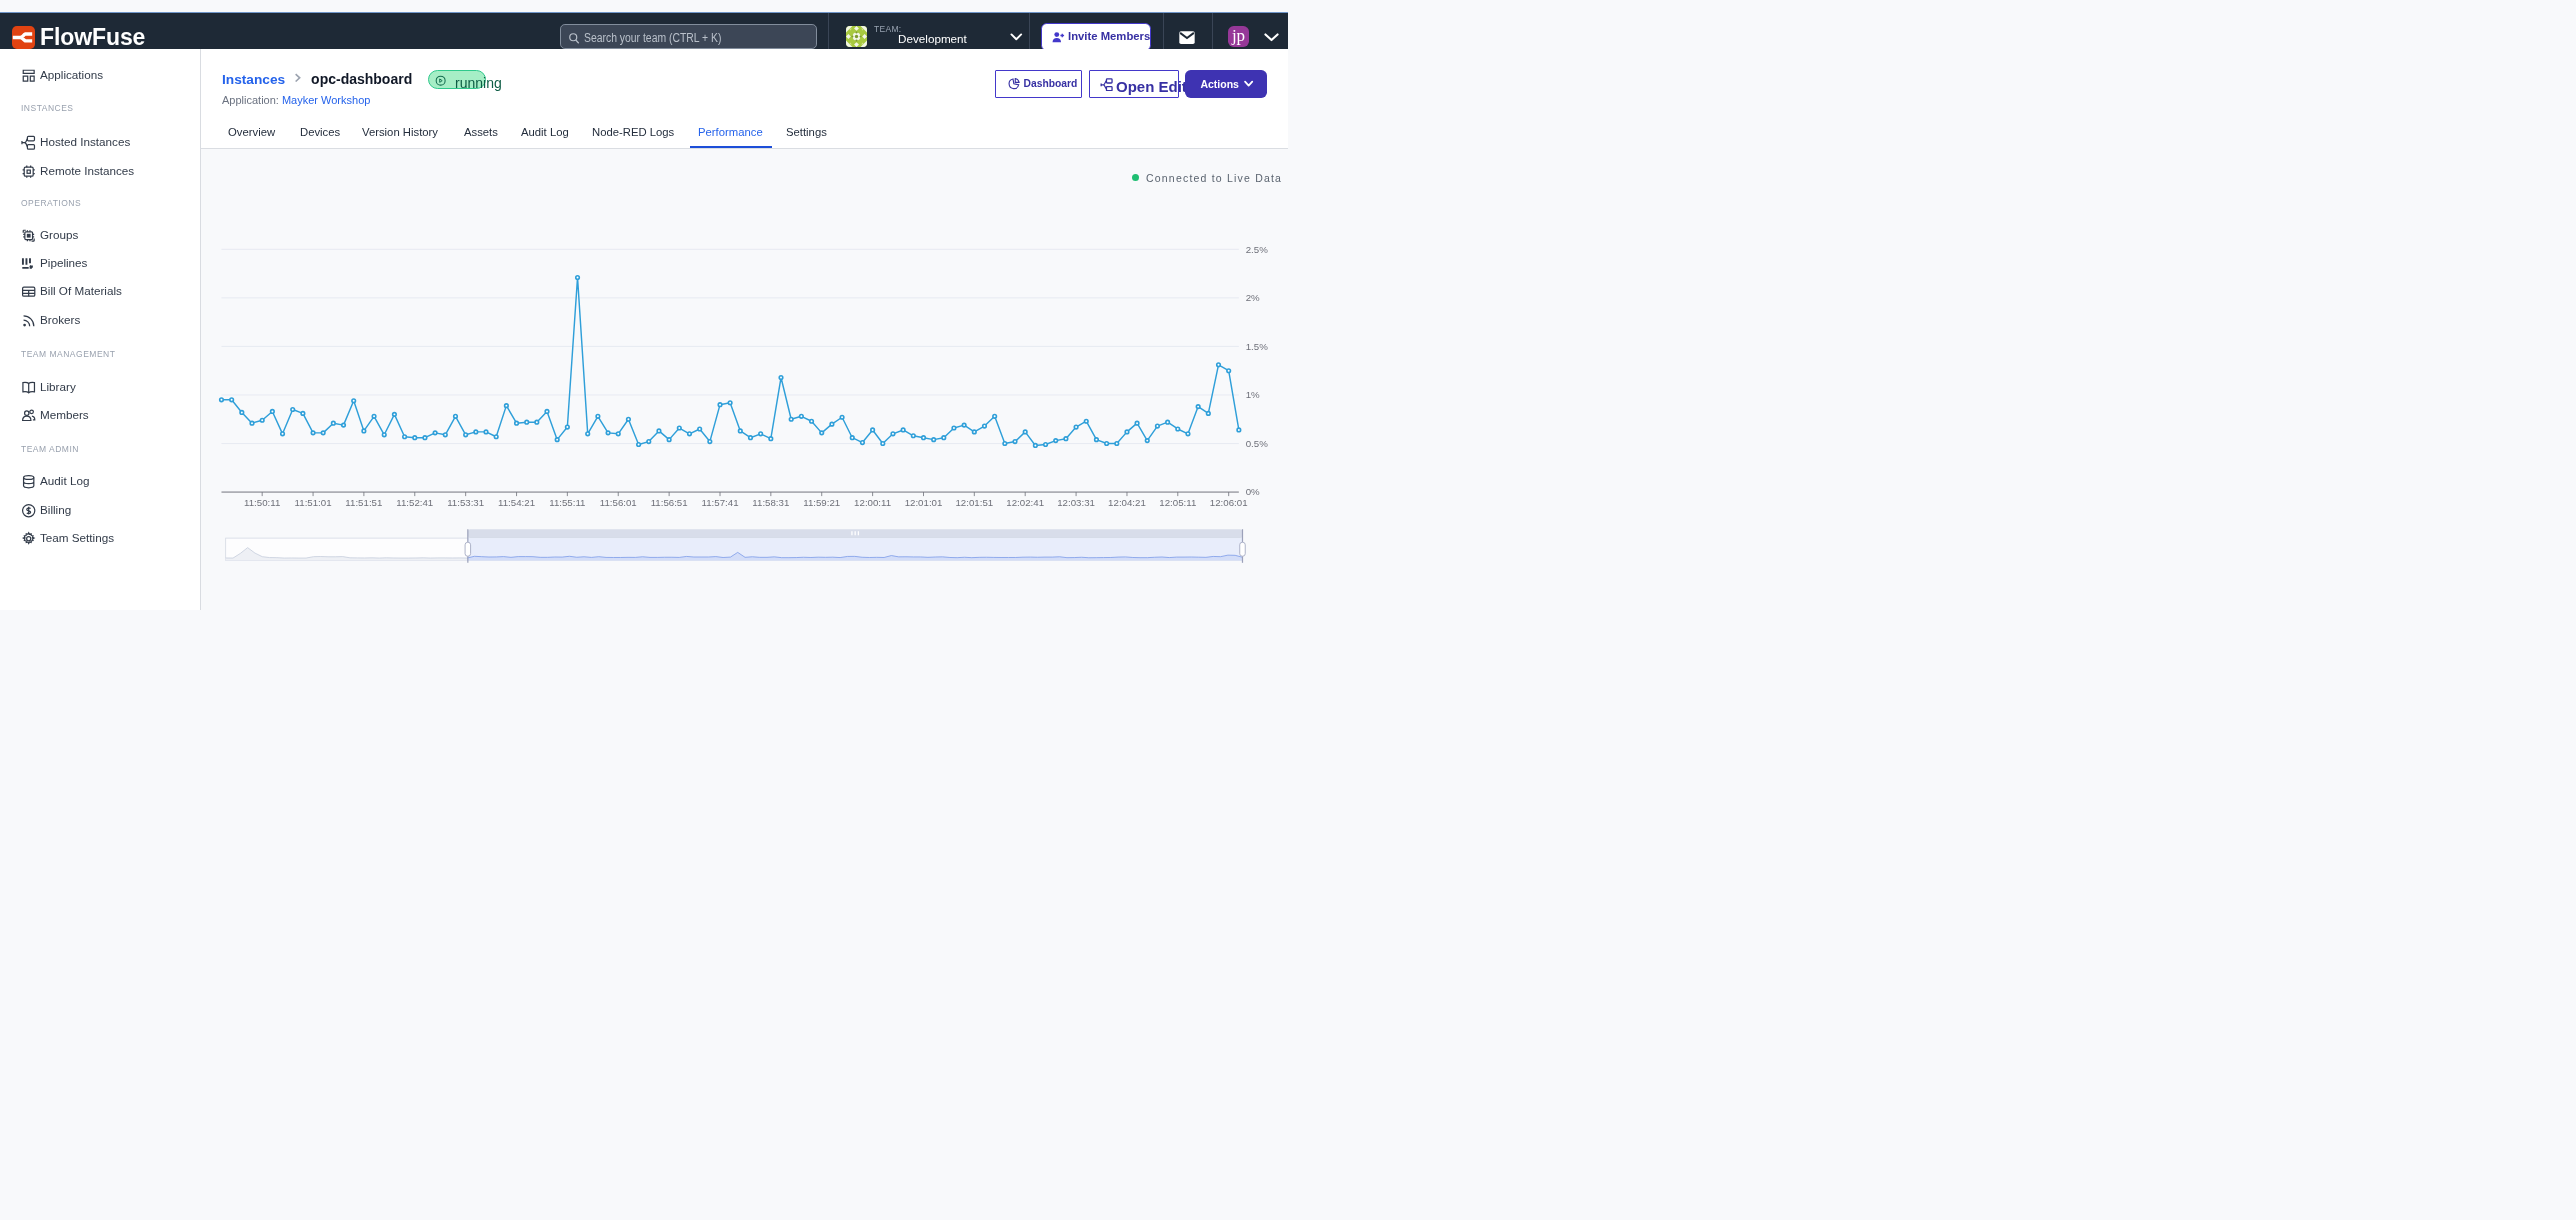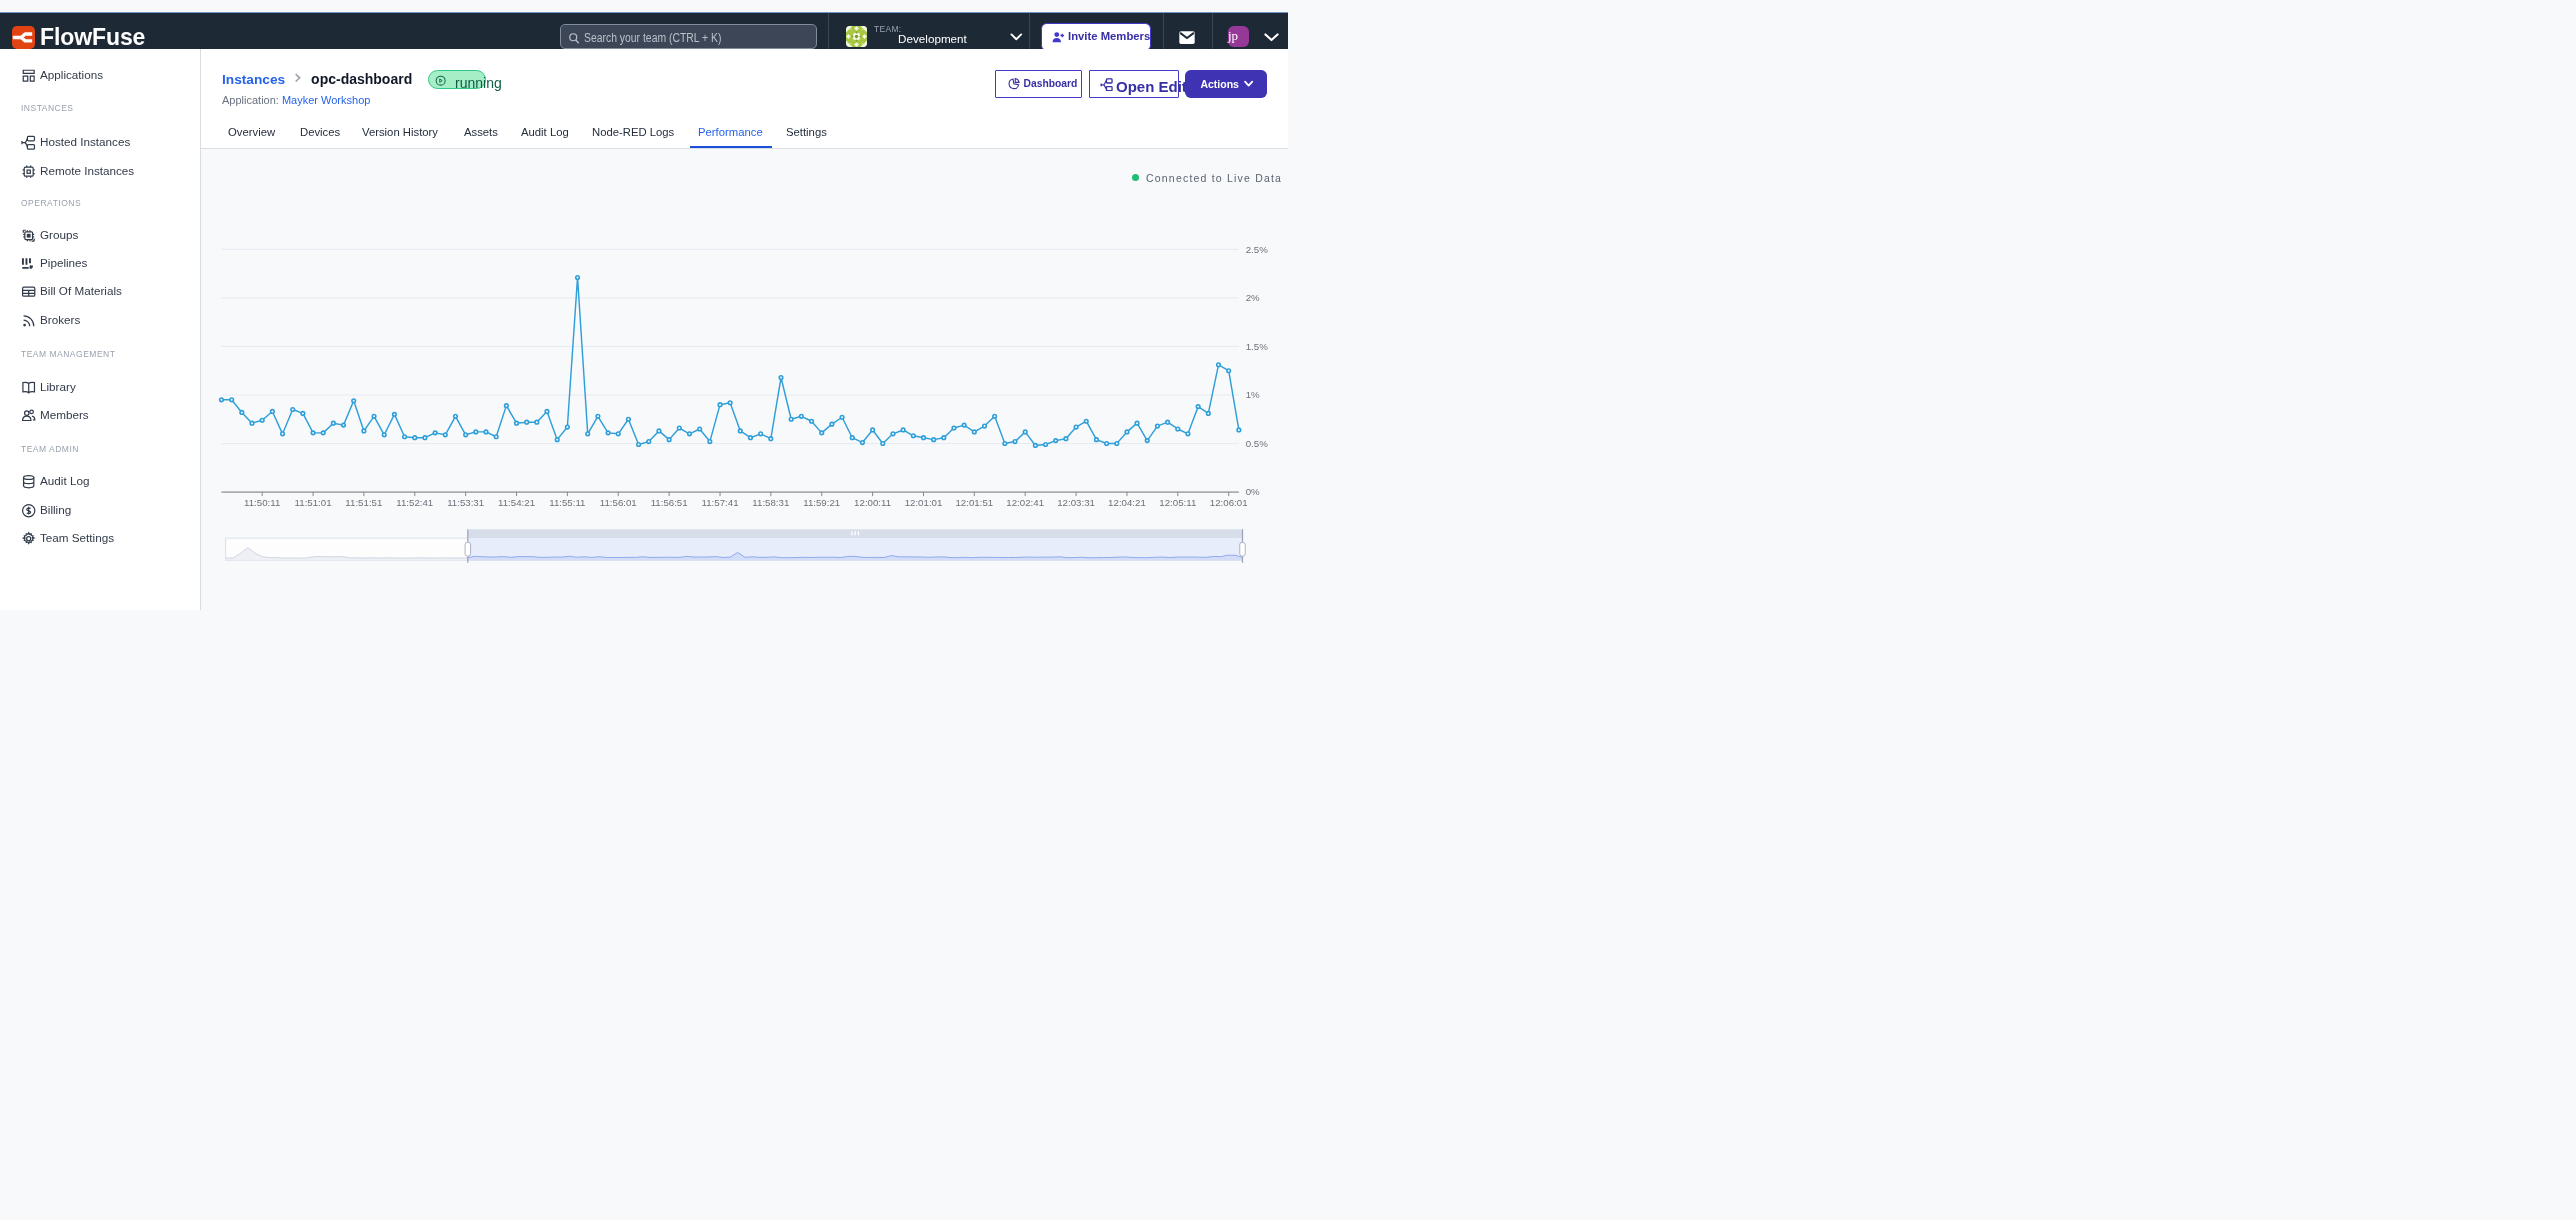--- a/index.html
+++ b/index.html
@@ -10,21 +10,21 @@
 #logo { position:absolute; left:12px; top:13px; width:22.6px; height:22.6px; border-radius:4.9px; background:#E14312; }
 #logotxt { position:absolute; left:40px; top:13px; line-height:22.6px; font-size:23px; font-weight:bold; color:#fff; letter-spacing:-0.1px; }
 #search { position:absolute; left:560px; top:11px; width:257px; height:25px; background:#3C4656; border:0.8px solid #828D9C; border-radius:4.9px; }
 #search span { position:absolute; left:23px; top:5.3px; font-size:13.7px; line-height:15.4px; color:#B9C0CA; display:inline-block; transform:scaleX(0.76); transform-origin:0 0; }
 .hdiv { position:absolute; top:0; width:0.8px; height:46px; background:#3A4556; }
 #teamlbl { position:absolute; left:874px; top:10.5px; font-size:8.5px; color:#9AA4B2; letter-spacing:0.3px; }
 #teamname { position:absolute; left:898px; top:19.4px; font-size:11.7px; color:#fff; font-weight:500; }
 #teamav { position:absolute; left:846px; top:13px; width:21px; height:21px; border-radius:4px; overflow:hidden; }
 #invite { position:absolute; left:1041px; top:10px; width:110px; height:27.5px; background:#fff; border:1.3px solid #4338CA; border-radius:5.7px; }
 #invite span { position:absolute; left:26px; top:6px; font-size:11.3px; font-weight:bold; color:#3730A3; }
-#uav { position:absolute; left:1228px; top:13px; width:21px; height:21px; border-radius:5.7px; background:#963898; color:#fff; font-family:"Liberation Serif", serif; font-size:13px; text-align:left; line-height:20px; }
+#uav { position:absolute; left:1228px; top:13px; width:21px; height:21px; border-radius:5.7px; background:#963898; color:#fff; font-family:"Liberation Serif", serif; font-size:17px; text-align:center; line-height:20px; }
 
 #side { position:absolute; left:0; top:49px; width:201px; height:561px; background:#fff; border-right:0.8px solid #D9DCE1; }
 .nav { position:absolute; left:0; width:201px; height:28px; }
 .nav svg { position:absolute; left:21px; top:6.9px; }
 .nav span { position:absolute; left:40px; top:6.5px; font-size:11.7px; color:#323B49; }
 .sect { position:absolute; left:21px; font-size:8.5px; color:#99A1AE; letter-spacing:0.5px; }
 
 #crumb { position:absolute; left:222px; top:71px; }
 #crumb .b1 { font-size:13.7px; font-weight:bold; color:#2563EB; }
 #crumb .b2 { font-size:14px; font-weight:bold; color:#111827; }

